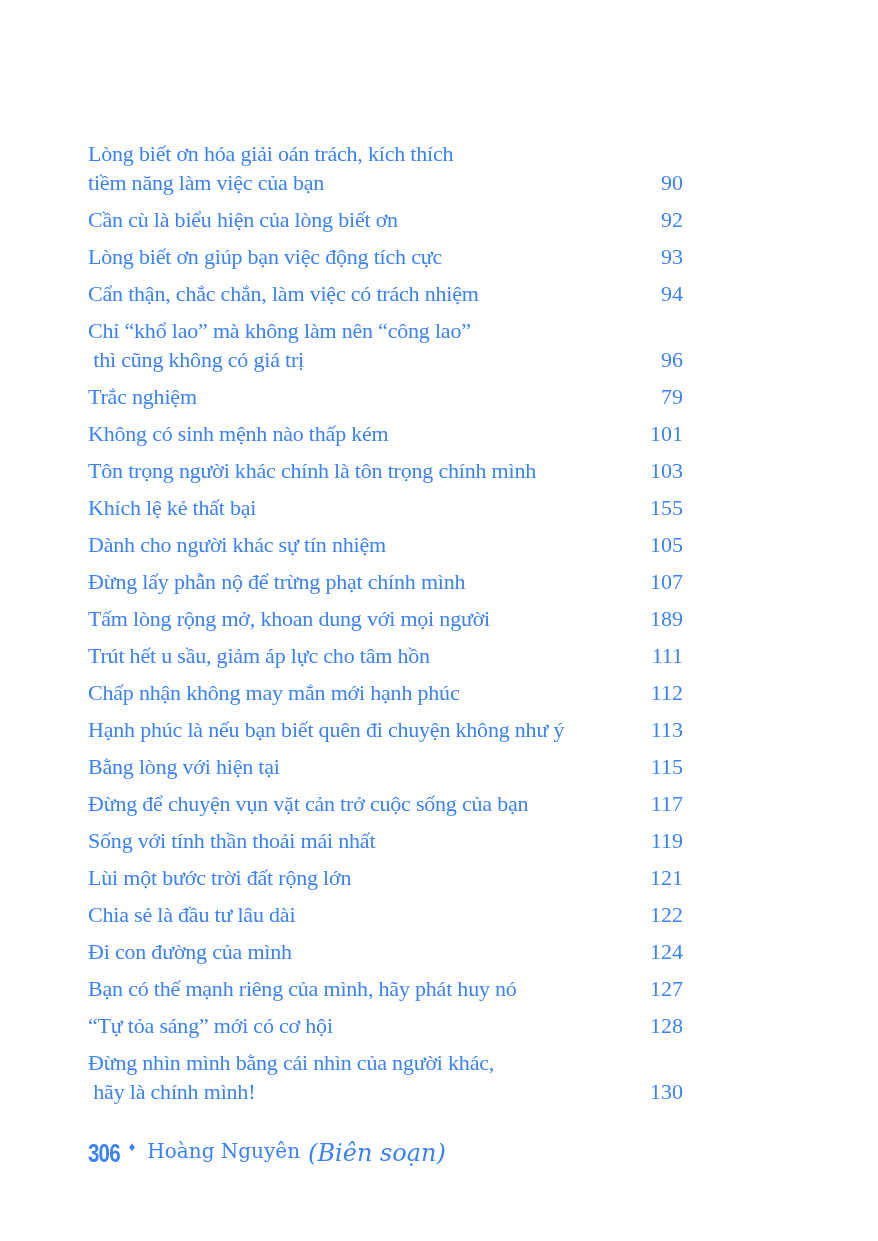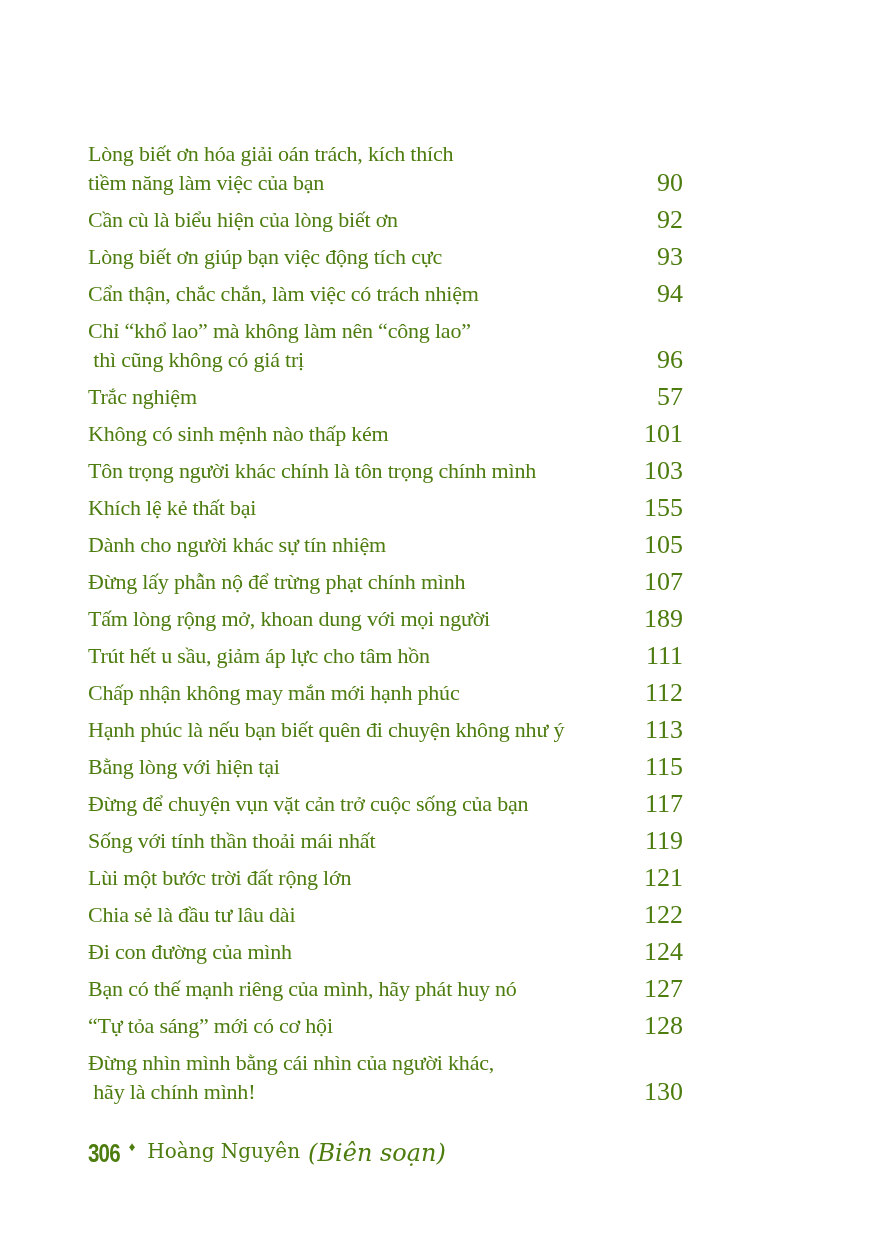--- a/index.html
+++ b/index.html
@@ -5,21 +5,21 @@
   html, body {
     margin: 0;
     padding: 0;
     background: #ffffff;
   }
   .page {
     position: relative;
     width: 878px;
     height: 1241px;
     background: #ffffff;
-    color: #4d7c0f;
+    color: #3b82f6;
     font-family: "Liberation Serif", serif;
     overflow: hidden;
   }
   .toc {
     position: absolute;
     left: 88px;
     top: 139px;
     width: 595px;
   }
   .toc-entry {
@@ -30,21 +30,21 @@
   }
   .toc-title {
     font-size: 22px;
     letter-spacing: -0.2px;
   }
   .toc-title .toc-line {
     line-height: 29px;
     white-space: pre;
   }
   .toc-page {
-    font-size: 26px;
+    font-size: 22px;
     line-height: 29px;
     text-align: right;
     min-width: 46px;
     flex: 0 0 auto;
   }
   .footer {
     position: absolute;
     left: 88px;
     top: 1139px;
     display: flex;
@@ -114,21 +114,21 @@
           <div class="toc-line">Chỉ “khổ lao” mà không làm nên “công lao”</div>
           <div class="toc-line"> thì cũng không có giá trị</div>
         </div>
       <div class="toc-page">96</div>
     </div>
 
     <div class="toc-entry">
       <div class="toc-title">
           <div class="toc-line">Trắc nghiệm</div>
         </div>
-      <div class="toc-page">57</div>
+      <div class="toc-page">79</div>
     </div>
 
     <div class="toc-entry">
       <div class="toc-title">
           <div class="toc-line">Không có sinh mệnh nào thấp kém</div>
         </div>
       <div class="toc-page">101</div>
     </div>
 
     <div class="toc-entry">

